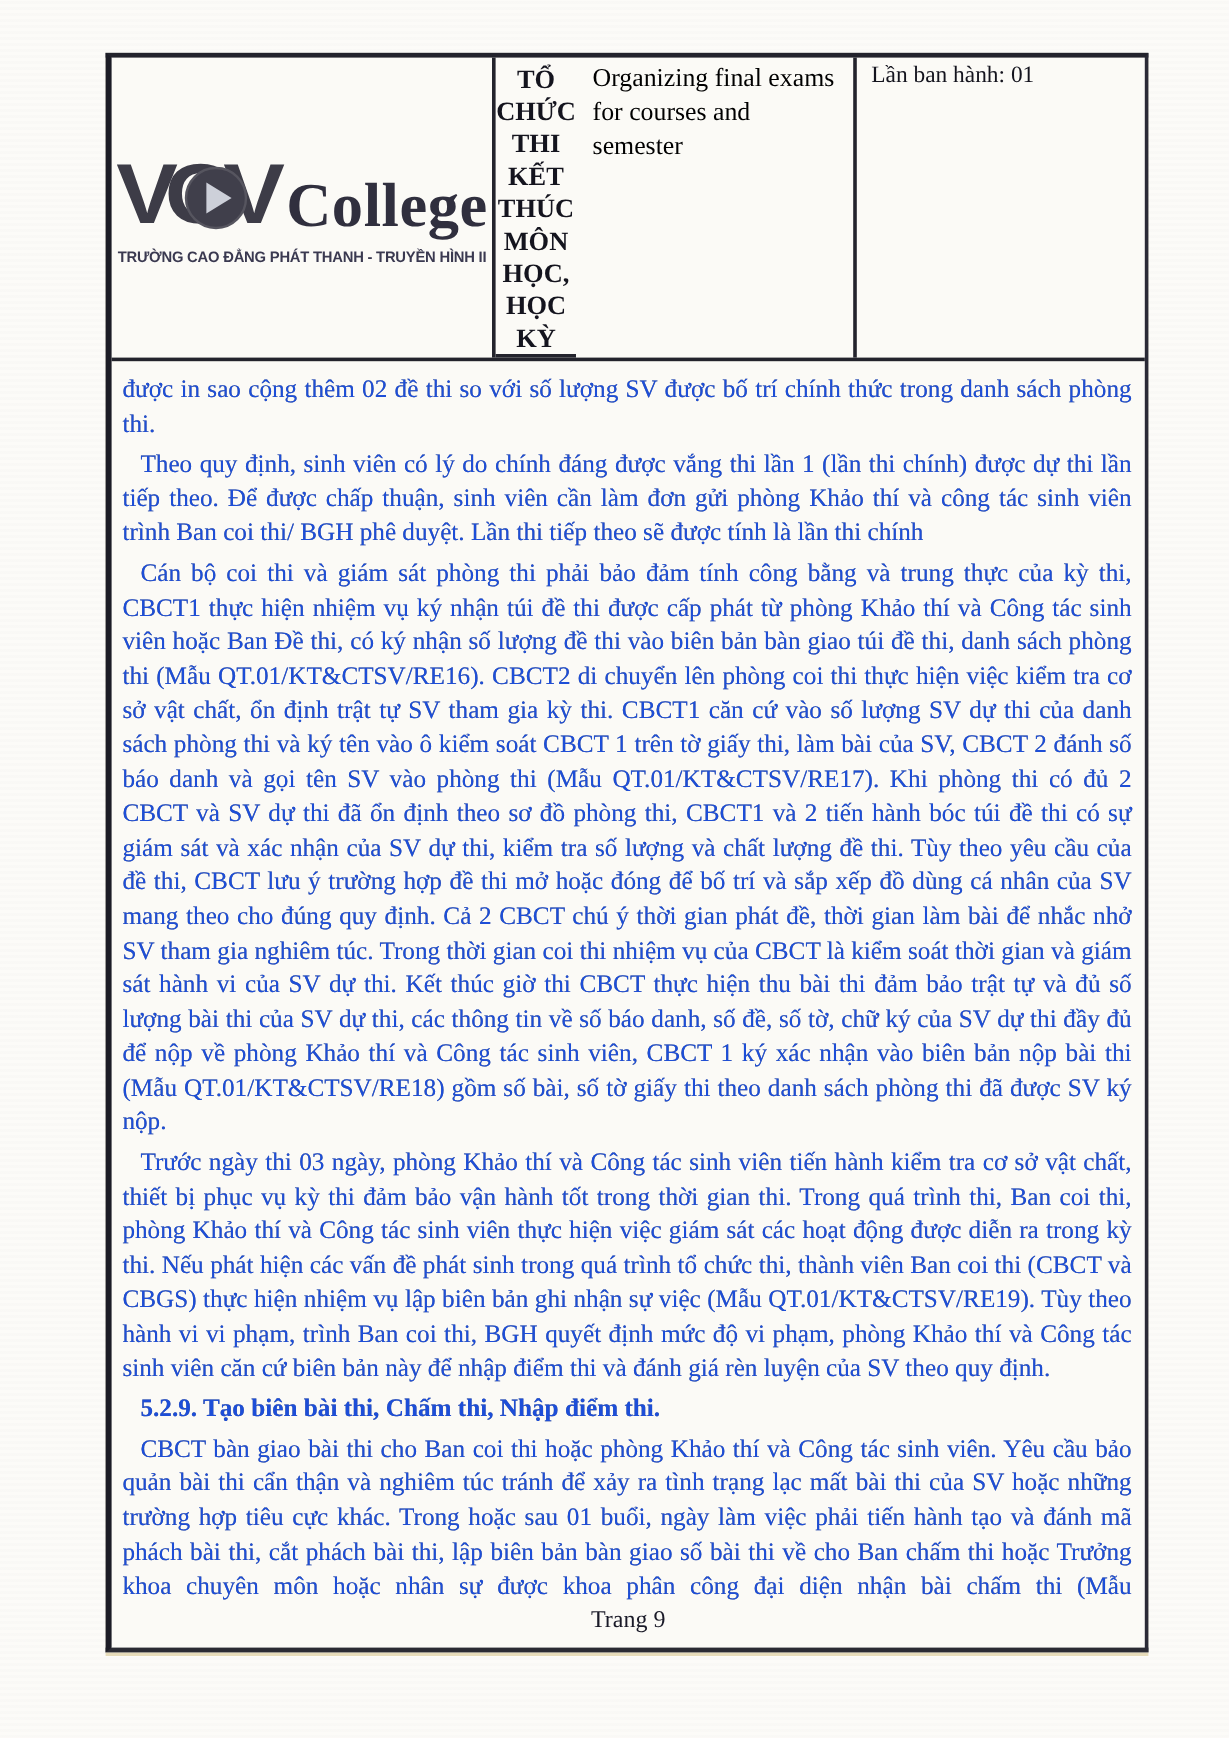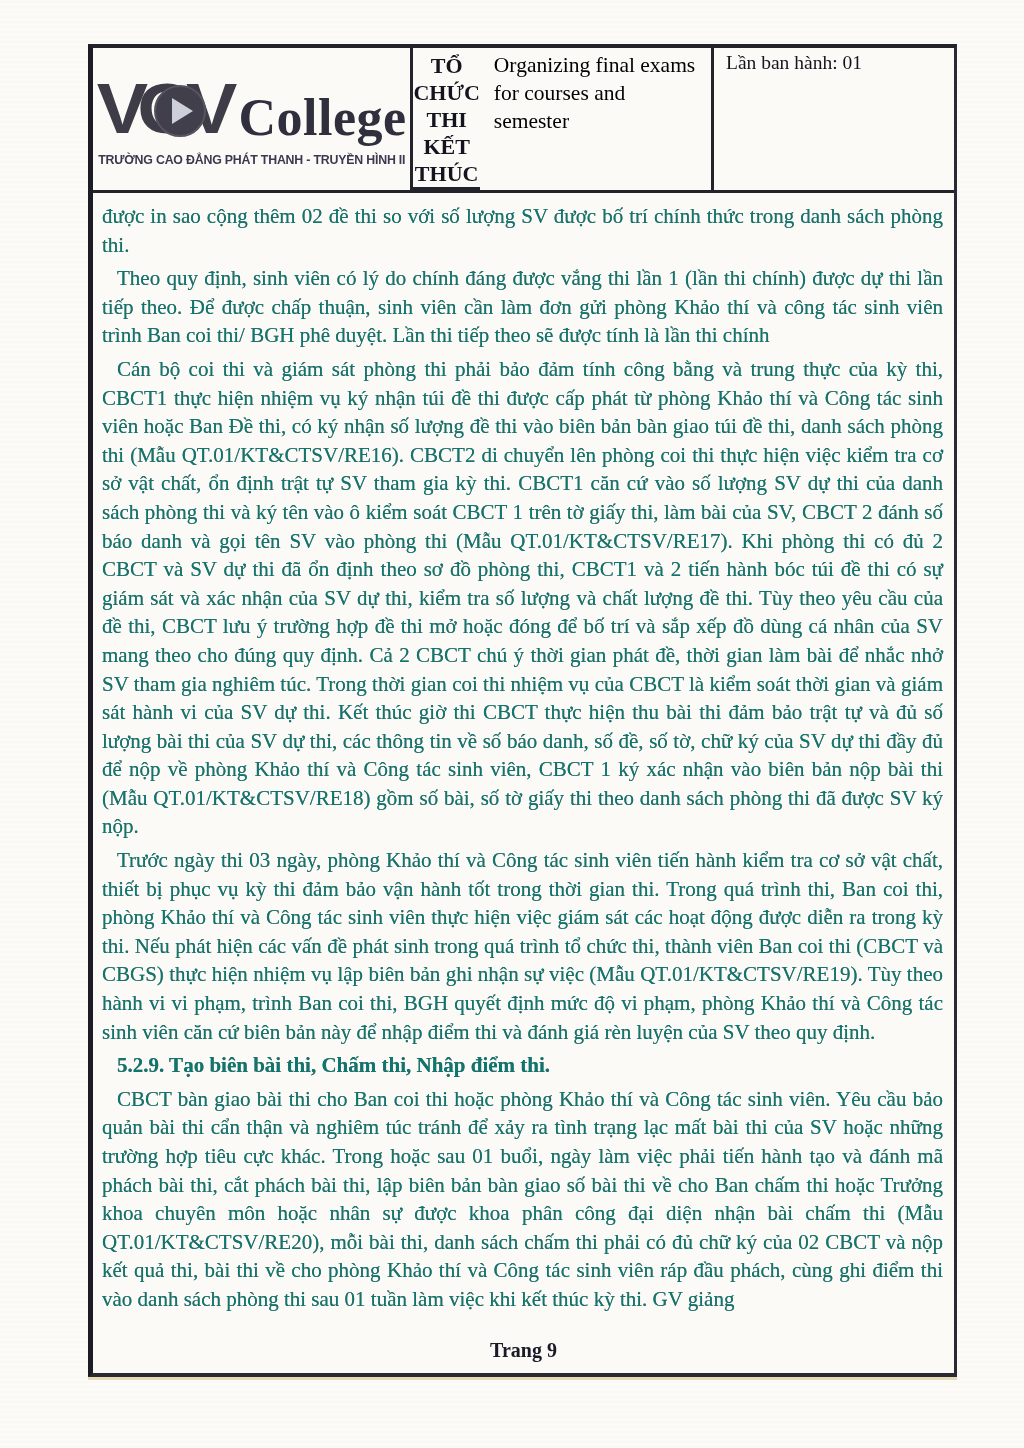--- a/index.html
+++ b/index.html
@@ -131,39 +131,38 @@
     line-height: 30px;
     color: #14141e;
   }
   
   .doc-body {
     flex: 1 1 auto;
     padding: 9px 11px 0 9px;
     font-size: 21px;
     line-height: 28.6px;
     text-align: justify;
-    color: #0f766e;
+    color: #1d4ed8;
     text-shadow: 0 0 0.5px rgba(21,21,31,0.55);
     overflow: hidden;
   }
   .para { margin-bottom: 5px; text-indent: 15px; }
   .para.no-indent { text-indent: 0; }
   .para-heading {
     font-weight: bold;
     text-indent: 15px;
     margin: 5px 0 5px 0;
   }
   
   .doc-footer {
     flex: 0 0 34px;
     text-align: center;
     font-size: 20px;
     color: #1a1a28;
     padding-bottom: 2px;
-    font-weight: bold;
   }
 </style>
 </head>
 <body>
 
 <div class="scan-page">
   <div class="frame">
 
     <div class="header-table">
 
@@ -174,20 +173,21 @@
             <span class="play-triangle"></span>
           </span>
           <span class="college-text">College</span>
         </div>
         <div class="school-name">TRƯỜNG CAO ĐẲNG PHÁT THANH - TRUYỀN HÌNH II</div>
       </div>
 
       <div class="cell-title">
         <div class="title-vi">
           <div>TỔ CHỨC THI KẾT THÚC</div>
+          <div>MÔN HỌC, HỌC KỲ</div>
         </div>
         <div class="title-en">Organizing final exams for courses and semester</div>
       </div>
 
       <div class="cell-meta">
         <div>Lần ban hành: 01</div>
       </div>
 
     </div>
 

